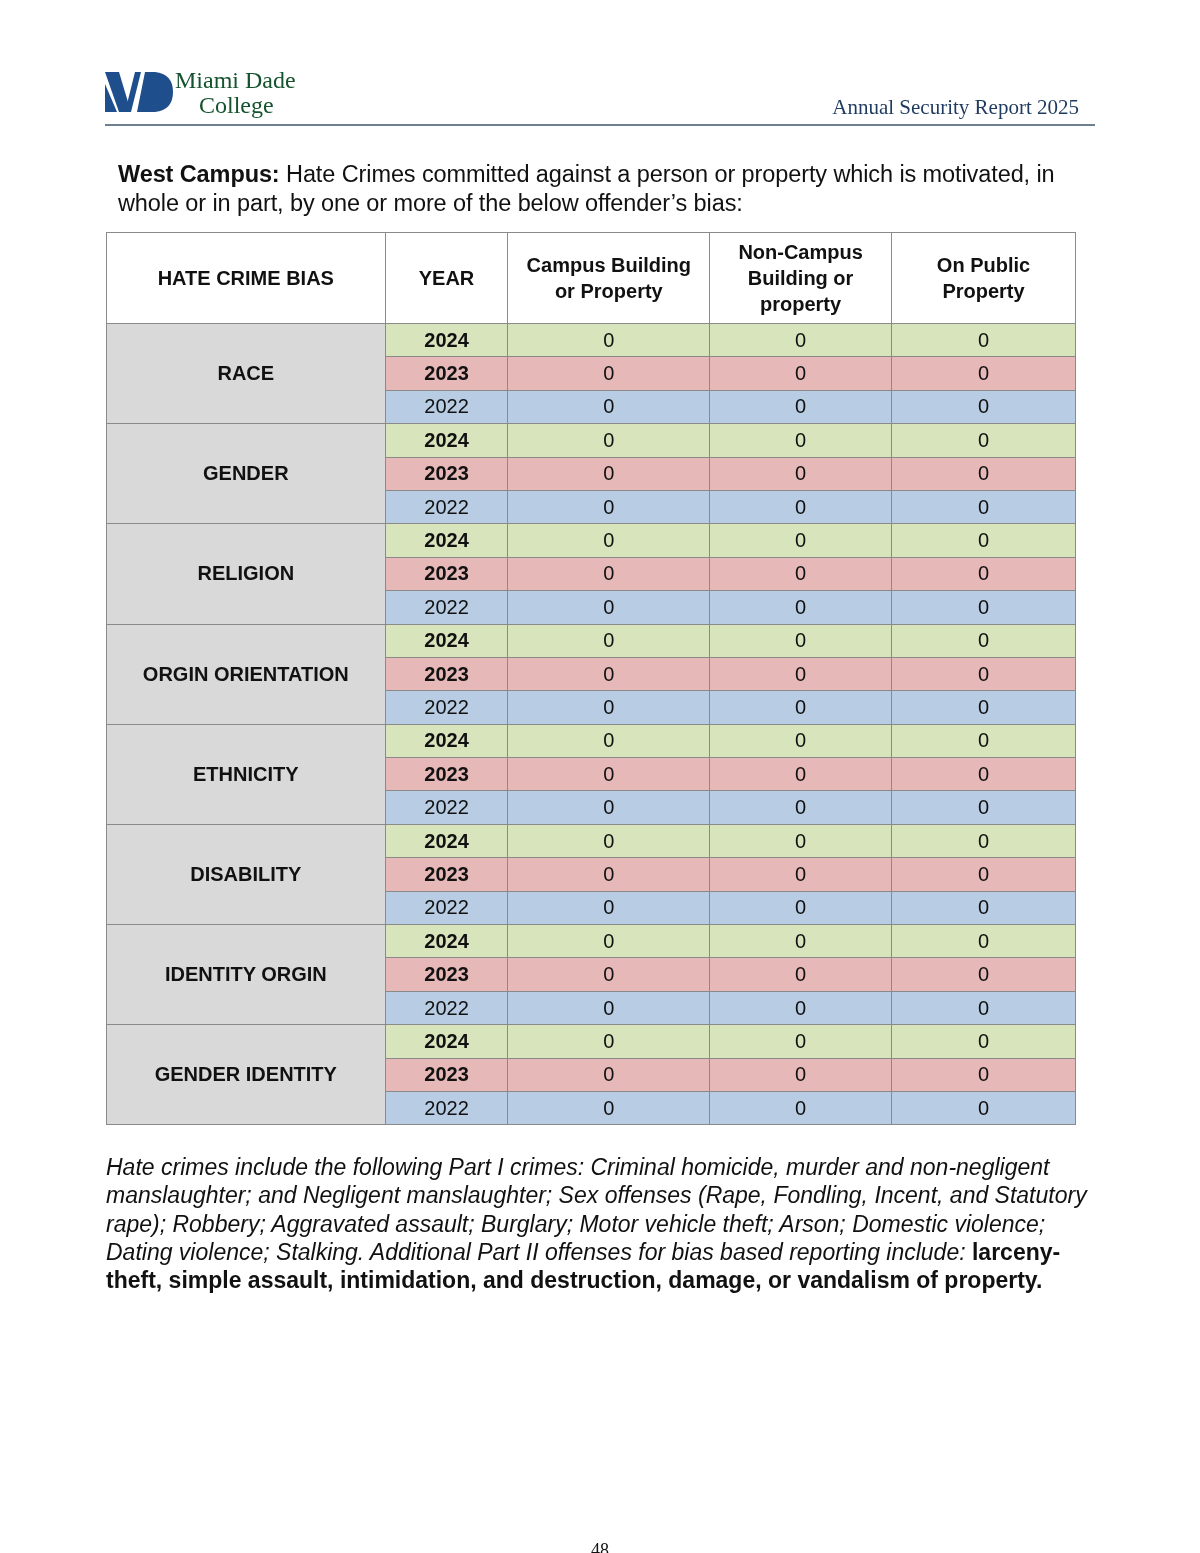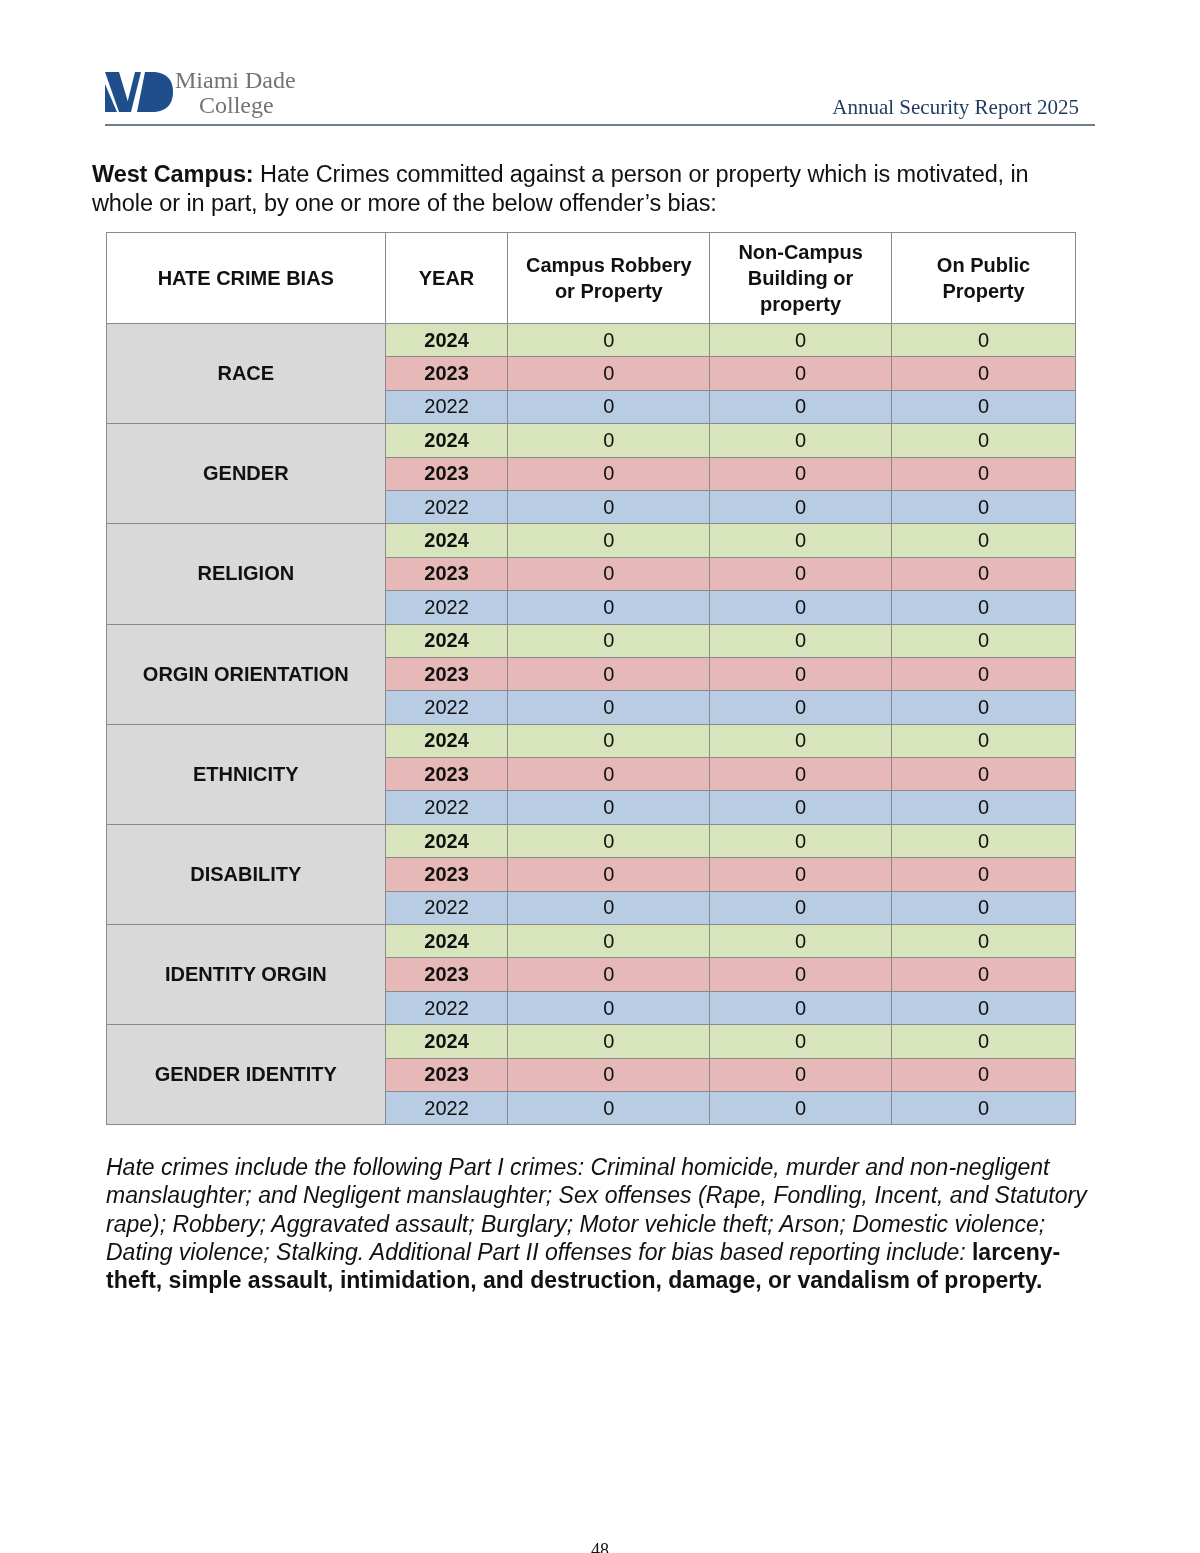--- a/index.html
+++ b/index.html
@@ -1,23 +1,23 @@
 <!DOCTYPE html>
 <html><head>
 <meta charset="utf-8">
 <style>
   html, body { margin:0; padding:0; background:#fff; }
   body { width:1200px; height:1553px; position:relative; font-family:"Liberation Sans", sans-serif; color:#111; overflow:hidden; }
   .header { position:absolute; left:105px; top:68px; width:990px; height:60px; }
   .logo { position:absolute; left:0; top:2px; width:70px; height:44px; }
-  .logo-text { position:absolute; left:70px; top:0; font-family:"Liberation Serif", serif; color:#737373; font-size:24px; line-height:25px; }
+  .logo-text { position:absolute; left:70px; top:0; font-family:"Liberation Serif", serif; color:#14532d; font-size:24px; line-height:25px; }
   .logo-text .l2 { padding-left:24px; }
   .report-title { position:absolute; right:16px; top:27px; font-family:"Liberation Serif", serif; color:#1f3a5f; font-size:21px; }
   .hr { position:absolute; left:0; top:56px; width:990px; height:2px; background:#6e7f8f; }
-  .intro { position:absolute; left:92px; top:160px; width:995px; font-size:23.5px; line-height:29px; letter-spacing:-0.1px; }
+  .intro { position:absolute; left:118px; top:160px; width:995px; font-size:23.5px; line-height:29px; letter-spacing:-0.1px; }
   .intro b { font-weight:bold; }
   table.grid { position:absolute; left:106px; top:232px; border-collapse:collapse; width:970px; }
   table.grid th, table.grid td { border:1px solid #8a8a8a; text-align:center; padding:0; }
   table.grid th { height:90px; font-size:20px; font-weight:bold; line-height:26px; background:#fff; }
   .bias { background:#d9d9d9; font-weight:bold; font-size:20px; }
   td.cell { height:32.4px; font-size:20px; }
   .y2024 { background:#d8e4bc; }
   .y2023 { background:#e6b8b7; }
   .y2022 { background:#b8cce4;margin-top:44px; }
   .yr-b { font-weight:bold; }
@@ -51,21 +51,21 @@
       <col style="width:279px">
       <col style="width:123px">
       <col style="width:202px">
       <col style="width:182px">
       <col style="width:184px">
     </colgroup>
   <thead>
     <tr>
       <th>HATE CRIME BIAS</th>
       <th>YEAR</th>
-      <th style="padding:0 8px">Campus Robbery or Property</th>
+      <th style="padding:0 8px">Campus Building or Property</th>
       <th style="padding:0 18px">Non-Campus Building or property</th>
       <th style="padding:0 40px">On Public Property</th>
     </tr>
   </thead>
   <tbody id="tbody">
       <tr>
         <td class="bias" rowspan="3">RACE</td>
         <td class="cell y2024 yr-b">2024</td>
         <td class="cell y2024">0</td>
         <td class="cell y2024">0</td>

